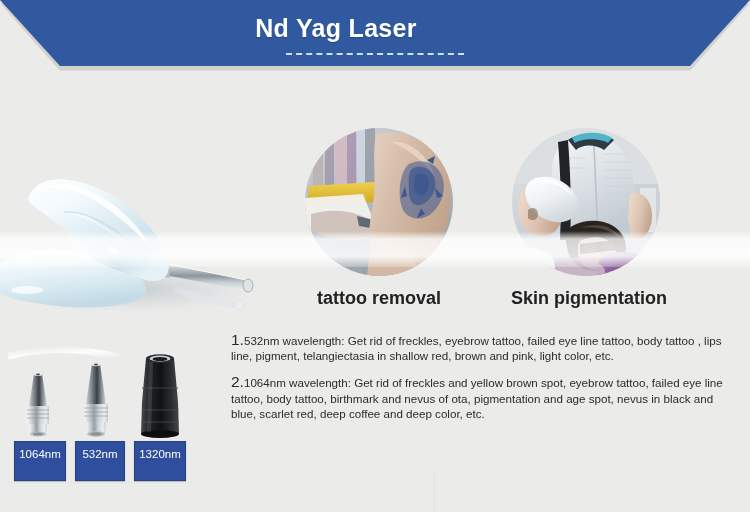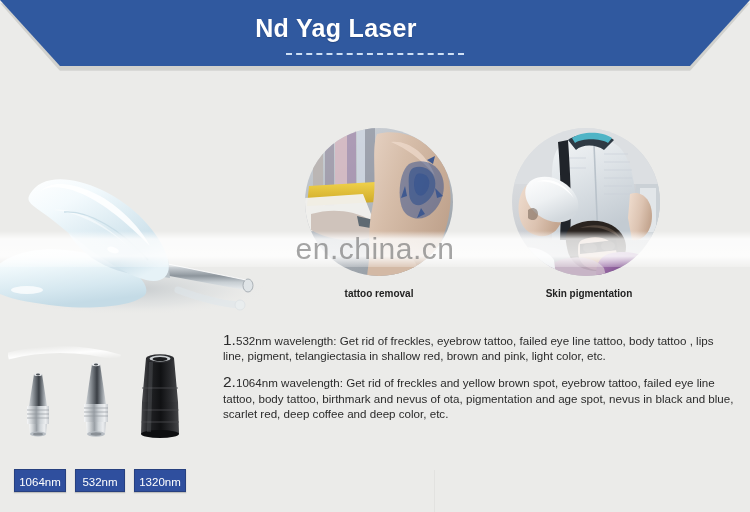--- a/index.html
+++ b/index.html
@@ -95,21 +95,21 @@
     overflow: hidden;
     z-index: 1;
   }
   #circle-tattoo  { left: 305px; top: 128px; }
   #circle-skin    { left: 512px; top: 128px; }
 
   .circle-caption {
     position: absolute;
     width: 220px;
     text-align: center;
-    font-size: 10px;
+    font-size: 18px;
     font-weight: bold;
     color: #222222;
     z-index: 4;
   }
   #caption-tattoo { left: 269px; top: 288px; }
   #caption-skin   { left: 479px; top: 288px; }
 
   
   #tips-photo {
     position: absolute;
@@ -129,45 +129,45 @@
     display: flex;
     gap: 9px;
     z-index: 4;
   }
 
   .tip-label {
     background: #2f4f9e;
     color: #ffffff;
     font-size: 11.5px;
     line-height: 24px;
-    height: 23px;
+    height: 40px;
     text-align: center;
     border: 1px solid #27407f;
     box-shadow: 0 1px 1px rgba(150,150,145,0.5);
-    margin-top: 28px;
   }
   .tip-label.w1064 { width: 52px; }
   .tip-label.w532  { width: 50px; }
   .tip-label.w1320 { width: 52px; }
 
   
   #description {
     position: absolute;
     left: 223px;
     top: 332px;
     width: 514px;
     z-index: 4;
   }
 
   .desc-item {
     font-size: 11.6px;
     line-height: 15.2px;
     color: #2b2b2b;
     margin-bottom: 11px;
     text-align: left;
+    margin-left: 8px;
   }
   .desc-item:last-child { margin-bottom: 0; }
 
   .desc-num {
     font-size: 15.5px;
     color: #2b2b2b;
     vertical-align: baseline;
   }
 
   
@@ -537,17 +537,16 @@
     <div class="tip-label w532">532nm</div>
     <div class="tip-label w1320">1320nm</div>
   </div>
 
   <div id="description">
     <p class="desc-item"><span class="desc-num">1.</span><span>532nm wavelength: Get rid of freckles, eyebrow tattoo, failed eye line tattoo, body tattoo , lips line, pigment, telangiectasia in shallow red, brown and pink, light color, etc.</span></p>
     <p class="desc-item"><span class="desc-num">2.</span><span>1064nm wavelength: Get rid of freckles and yellow brown spot, eyebrow tattoo, failed eye line tattoo, body tattoo, birthmark and nevus of ota, pigmentation and age spot, nevus in black and blue, scarlet red, deep coffee and deep color, etc.</span></p>
   </div>
 
   <div id="watermark-band"></div>
-  <div id="watermark-text">en.china.cn</div>
 
   <div id="bottom-seam"></div>
 
 </div>
 
 </body></html>

